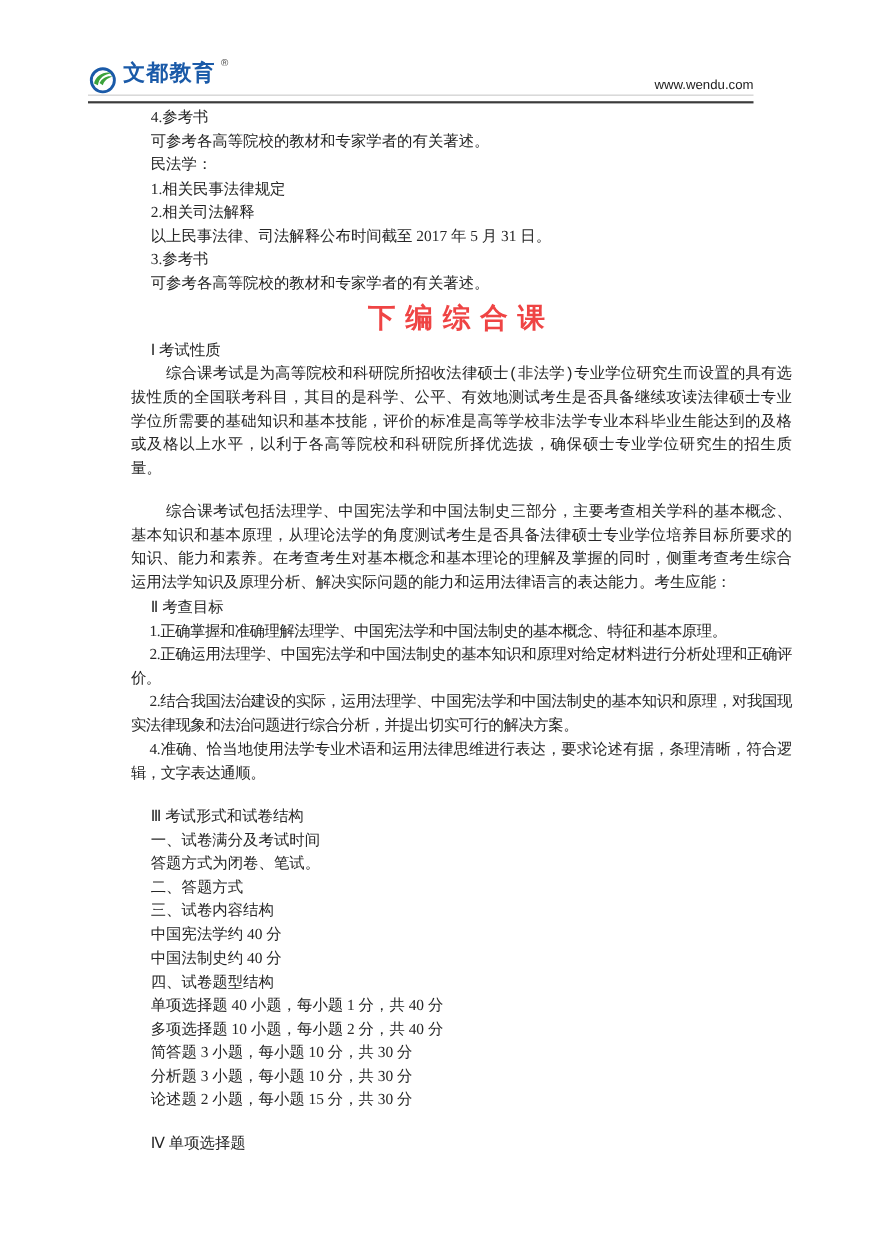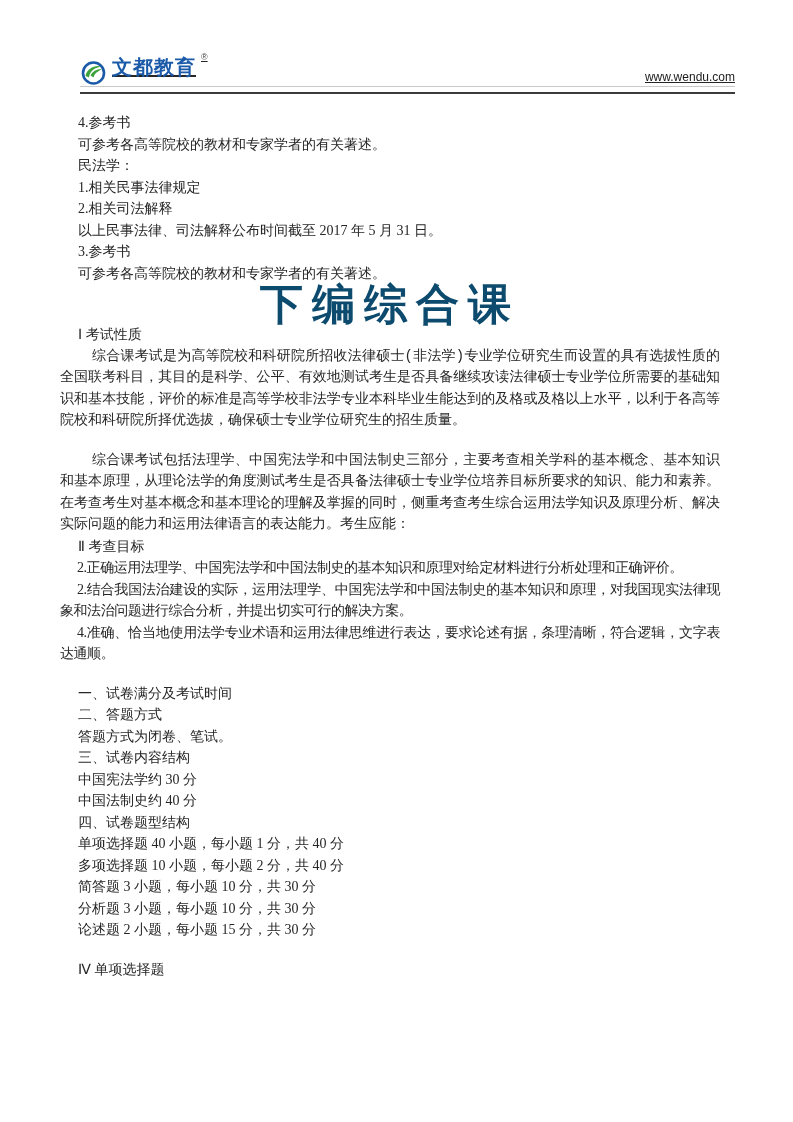--- a/index.html
+++ b/index.html
@@ -14,22 +14,21 @@
     position:relative;
     width:793px;height:1122px;
     background:#fff;
     box-sizing:border-box;
     overflow:hidden;
     font-family:"Liberation Serif", serif;
     color:var(--ink);
   }
   
   .header{
-    padding:54px 58px 0 80px;
-    text-decoration:underline;
+    padding:54px 108px 0 80px;
   }
   .header-row{
     display:flex;
     justify-content:space-between;
     align-items:flex-end;
     height:32px;
     border-bottom:1px solid var(--rule-light);
   }
   .logo{
     display:flex;
@@ -58,46 +57,46 @@
     color:#1b1b1b;
     padding-bottom:2px;
     margin-left:40px;
   }
   .rule-dark{
     height:5px;
     border-bottom:2px solid var(--rule-dark);
   }
   
   .content{
-    margin-top:18px;
-    padding:0 73px 0 60px;
+    margin-top:3px;
+    padding:0 73px 0 119px;
     font-size:14px;
   }
   .blk{line-height:21.5px;}
   .line, .heading{padding-left:18px;}
   .para{
     text-align:justify;
     text-indent:32px;
     font-family:Liberation Mono, monospace;
   }
   .item{
     text-align:justify;
     text-indent:17px;
     letter-spacing:-0.45px;
   }
   .gap{height:18px;}
   .title{
     font-family:"Liberation Sans", sans-serif;
     font-weight:bold;
-    font-size:43px;
+    font-size:25px;
     line-height:36px;
     padding:2px 0;
     text-align:center;
     letter-spacing:9px;
-    color:#0c4a6e;
+    color:#ef4444;
   }
 </style>
 </head>
 <body>
 
 <div class="page">
 
   <header class="header">
     <div class="header-row">
       <div class="logo">
@@ -122,29 +121,31 @@
       <div class="blk line">2.相关司法解释</div>
       <div class="blk line">以上民事法律、司法解释公布时间截至 2017 年 5 月 31 日。</div>
       <div class="blk line">3.参考书</div>
       <div class="blk line">可参考各高等院校的教材和专家学者的有关著述。</div>
       <div class="blk title">下编综合课</div>
       <div class="blk heading">Ⅰ 考试性质</div>
       <div class="blk para">综合课考试是为高等院校和科研院所招收法律硕士(非法学)专业学位研究生而设置的具有选拔性质的全国联考科目，其目的是科学、公平、有效地测试考生是否具备继续攻读法律硕士专业学位所需要的基础知识和基本技能，评价的标准是高等学校非法学专业本科毕业生能达到的及格或及格以上水平，以利于各高等院校和科研院所择优选拔，确保硕士专业学位研究生的招生质量。</div>
       <div class="blk gap"></div>
       <div class="blk para">综合课考试包括法理学、中国宪法学和中国法制史三部分，主要考查相关学科的基本概念、基本知识和基本原理，从理论法学的角度测试考生是否具备法律硕士专业学位培养目标所要求的知识、能力和素养。在考查考生对基本概念和基本理论的理解及掌握的同时，侧重考查考生综合运用法学知识及原理分析、解决实际问题的能力和运用法律语言的表达能力。考生应能：</div>
       <div class="blk heading">Ⅱ 考查目标</div>
+      <div class="blk item">1.正确掌握和准确理解法理学、中国宪法学和中国法制史的基本概念、特征和基本原理。</div>
       <div class="blk item">2.正确运用法理学、中国宪法学和中国法制史的基本知识和原理对给定材料进行分析处理和正确评价。</div>
       <div class="blk item">2.结合我国法治建设的实际，运用法理学、中国宪法学和中国法制史的基本知识和原理，对我国现实法律现象和法治问题进行综合分析，并提出切实可行的解决方案。</div>
       <div class="blk item">4.准确、恰当地使用法学专业术语和运用法律思维进行表达，要求论述有据，条理清晰，符合逻辑，文字表达通顺。</div>
       <div class="blk gap"></div>
+      <div class="blk heading">Ⅲ 考试形式和试卷结构</div>
       <div class="blk line">一、试卷满分及考试时间</div>
+      <div class="blk line">答题方式为闭卷、笔试。</div>
       <div class="blk line">二、答题方式</div>
-      <div class="blk line">答题方式为闭卷、笔试。</div>
       <div class="blk line">三、试卷内容结构</div>
-      <div class="blk line">中国宪法学约 30 分</div>
+      <div class="blk line">中国宪法学约 40 分</div>
       <div class="blk line">中国法制史约 40 分</div>
       <div class="blk line">四、试卷题型结构</div>
       <div class="blk line">单项选择题 40 小题，每小题 1 分，共 40 分</div>
       <div class="blk line">多项选择题 10 小题，每小题 2 分，共 40 分</div>
       <div class="blk line">简答题 3 小题，每小题 10 分，共 30 分</div>
       <div class="blk line">分析题 3 小题，每小题 10 分，共 30 分</div>
       <div class="blk line">论述题 2 小题，每小题 15 分，共 30 分</div>
       <div class="blk gap"></div>
       <div class="blk heading">Ⅳ 单项选择题</div>
     </main>

